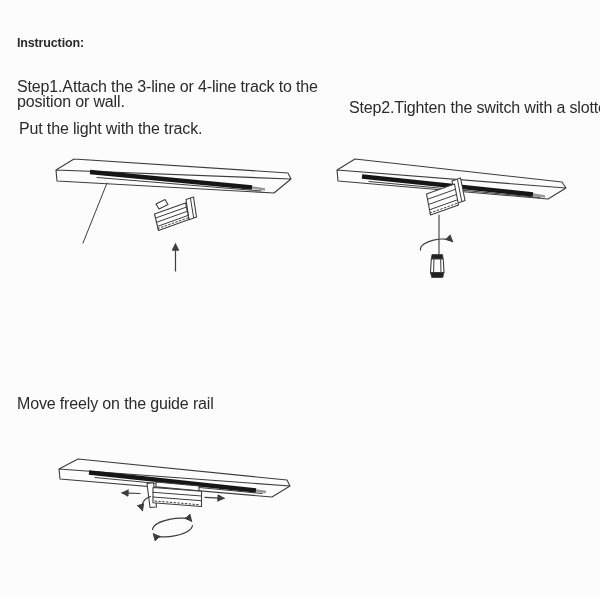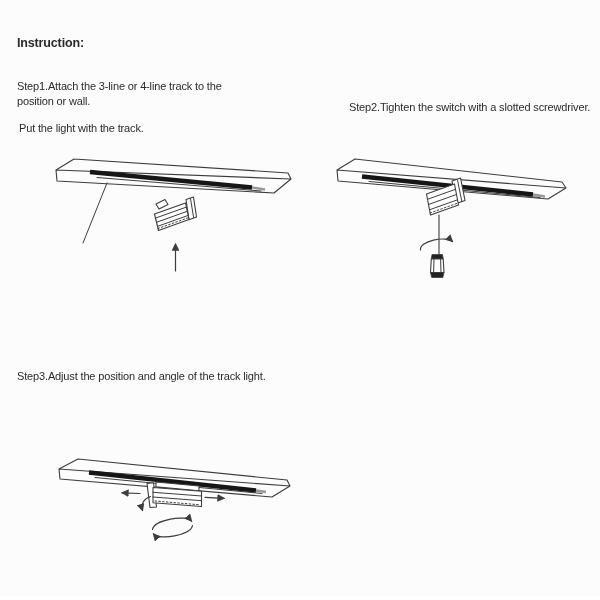--- a/index.html
+++ b/index.html
@@ -3,21 +3,21 @@
 <meta charset="utf-8">
 <style>
   :root{
     --bg:#fcfcfc; --line:#3d3d3d; --track:#161616; --text:#2b2b2b; --rail:#979797;
   }
   html,body{margin:0;padding:0;}
   .page{
     position:relative; width:600px; height:596px; background:var(--bg);
     font-family:"Liberation Sans", sans-serif; color:var(--text); overflow:hidden;
   }
-  .txt{position:absolute; font-size:11px; letter-spacing:-0.15px; line-height:15px; white-space:nowrap;}
+  .txt{position:absolute; font-size:16px; letter-spacing:-0.15px; line-height:15px; white-space:nowrap;}
   .title{font-weight:bold; font-size:12.5px;}
   svg.canvas{position:absolute; left:0; top:0;}
   .ln{stroke:var(--line); stroke-width:1.1; fill:none; stroke-linecap:round; stroke-linejoin:round;}
   .fw{stroke:var(--line); stroke-width:1.1; fill:#ffffff; stroke-linejoin:round;}
   .fd{stroke:var(--line); stroke-width:0.8; fill:#222222; stroke-linejoin:round;}
   .trk{stroke:var(--track); stroke-width:4.5; fill:none; stroke-linecap:butt;}
   .railend{stroke:var(--rail); stroke-width:2.4; fill:none; stroke-linecap:butt;}
   .thin{stroke-width:1;}
   .dot{stroke-dasharray:1.6,2.2; stroke-width:1;}
   .arrow{stroke:var(--line); stroke-width:1.2; fill:none; stroke-linecap:round;}
@@ -28,21 +28,21 @@
 <div class="page">
 
   <div class="txt title" style="left:17px; top:36px">Instruction:</div>
 
   <div class="txt" style="left:17px; top:79px">Step1.Attach the 3-line or 4-line track to the</div>
   <div class="txt" style="left:17px; top:94px">position or wall.</div>
   <div class="txt" style="left:19px; top:121px">Put the light with the track.</div>
 
   <div class="txt" style="left:349px; top:100px">Step2.Tighten the switch with a slotted screwdriver.</div>
 
-  <div class="txt" style="left:17px; top:369px">Step3.Adjust the position and angle of the track light.</div>
+  <div class="txt" style="left:17px; top:396px">Move freely on the guide rail</div>
 
   <svg class="canvas" width="600" height="600" viewBox="0 0 600 600">
     <defs>
       <marker id="ah" viewBox="0 0 10 10" refX="8.5" refY="5" markerWidth="6.5" markerHeight="6.5" orient="auto-start-reverse">
         <path d="M0,0 L10,5 L0,10 Z" fill="#3d3d3d"></path>
       </marker>
     </defs>
 
     <g>
       <path class="ln" d="M74,159 L288,173 M74,159 L56,170 M56,170 L291,179 M288,173 L291,179 M56,170 L57,181 M57,181 L274,193 M291,179 L274,193"></path>

